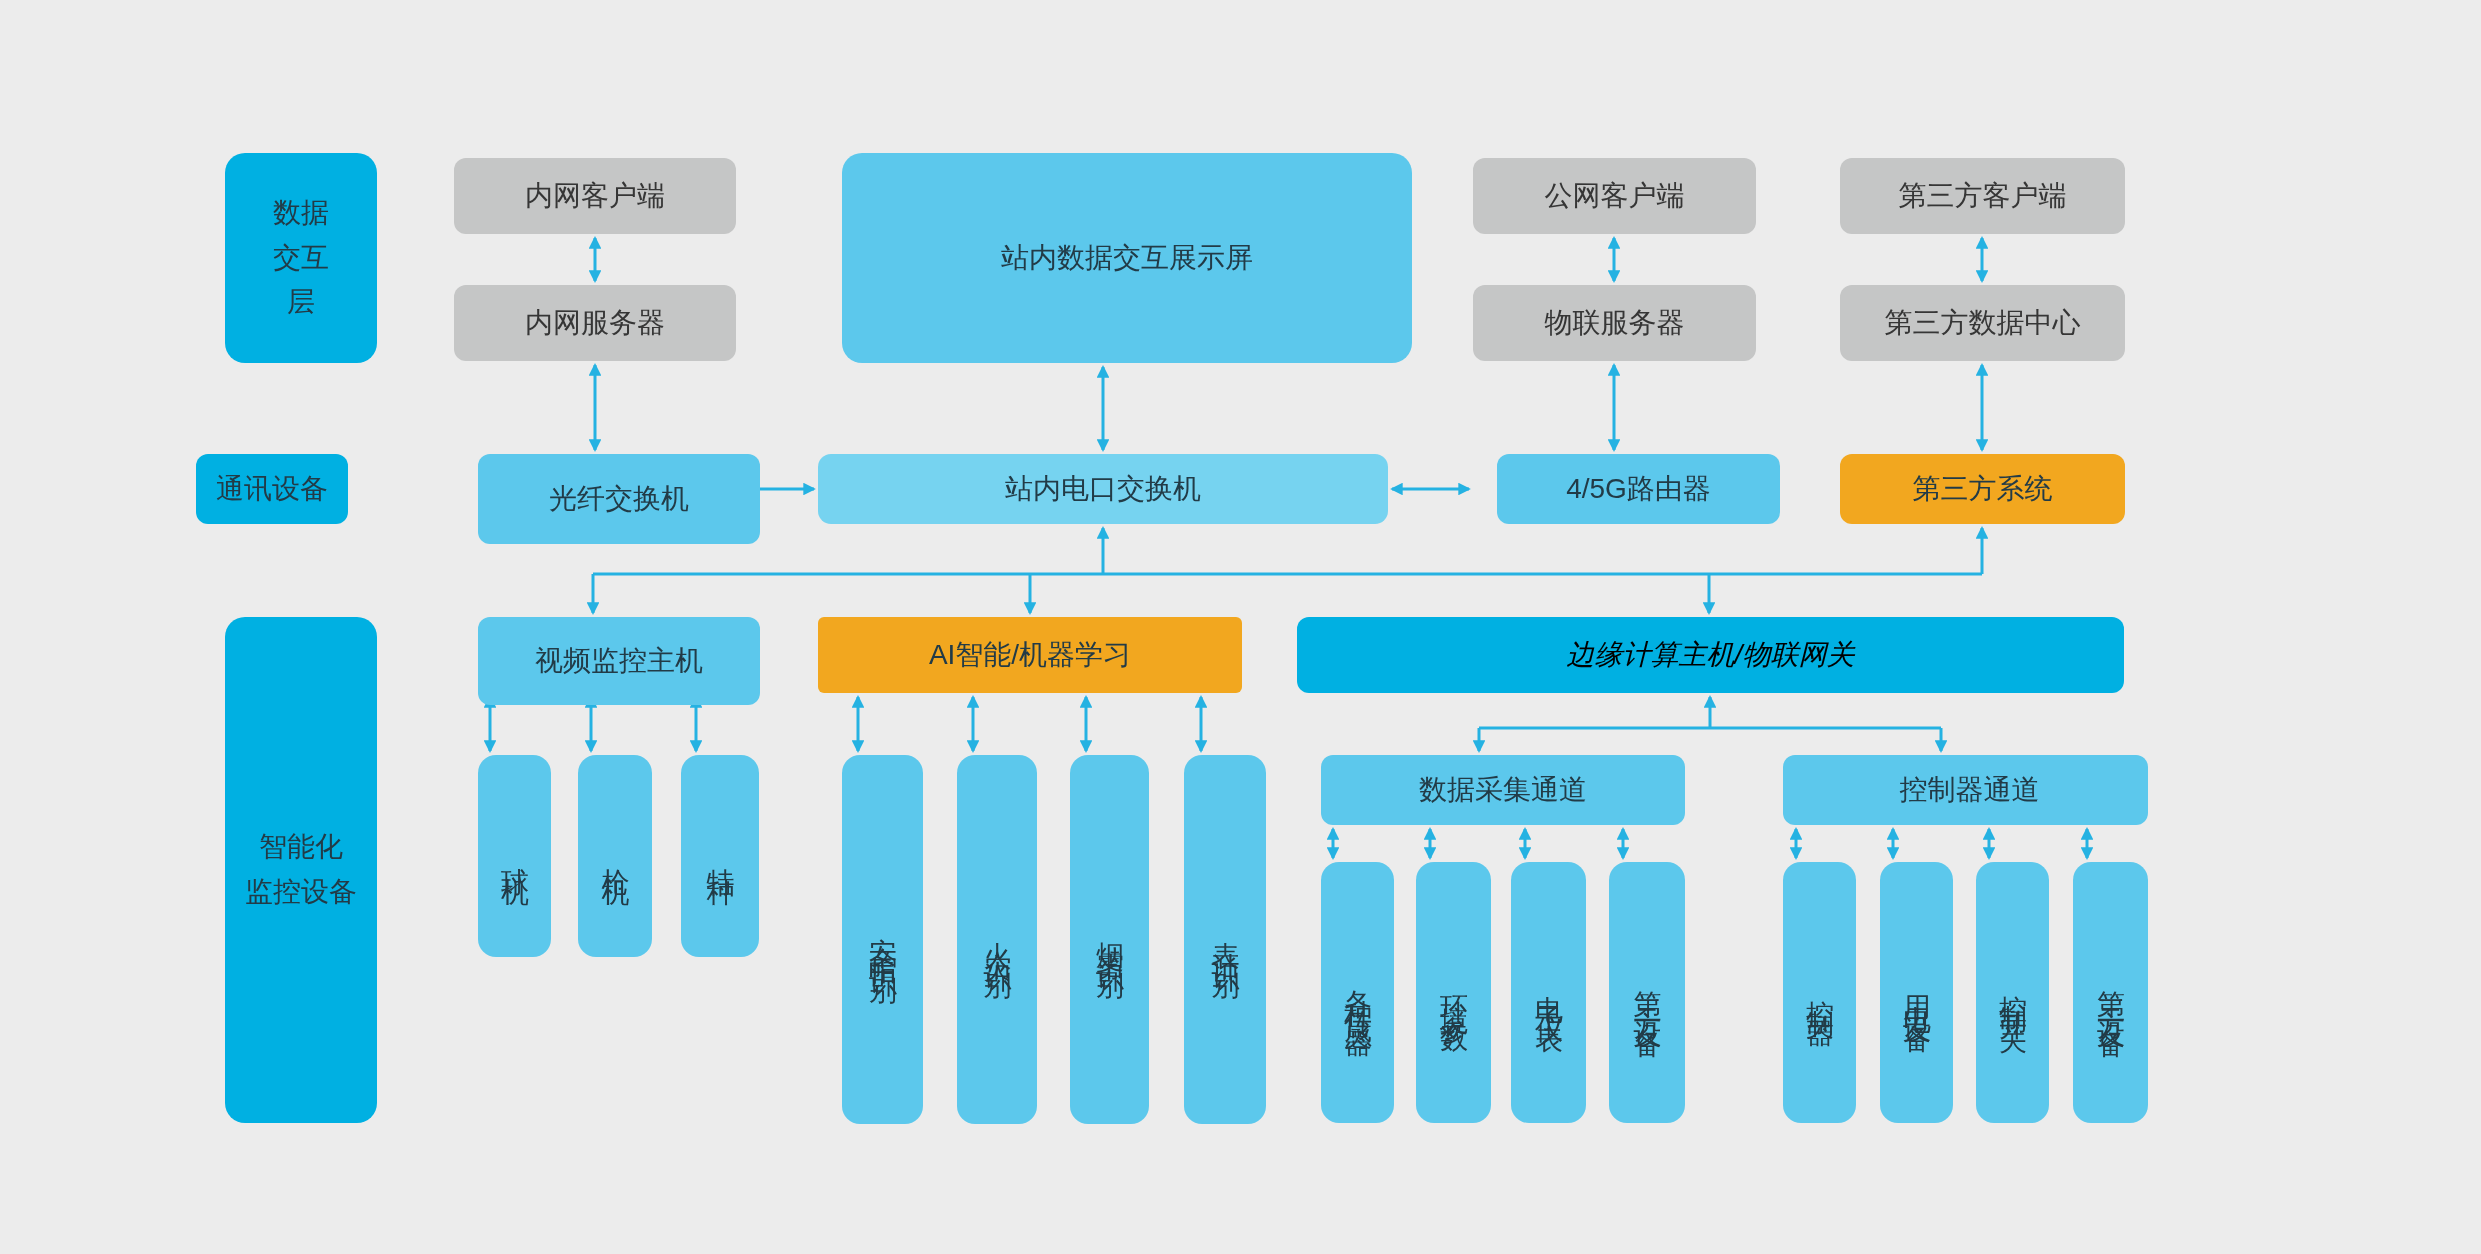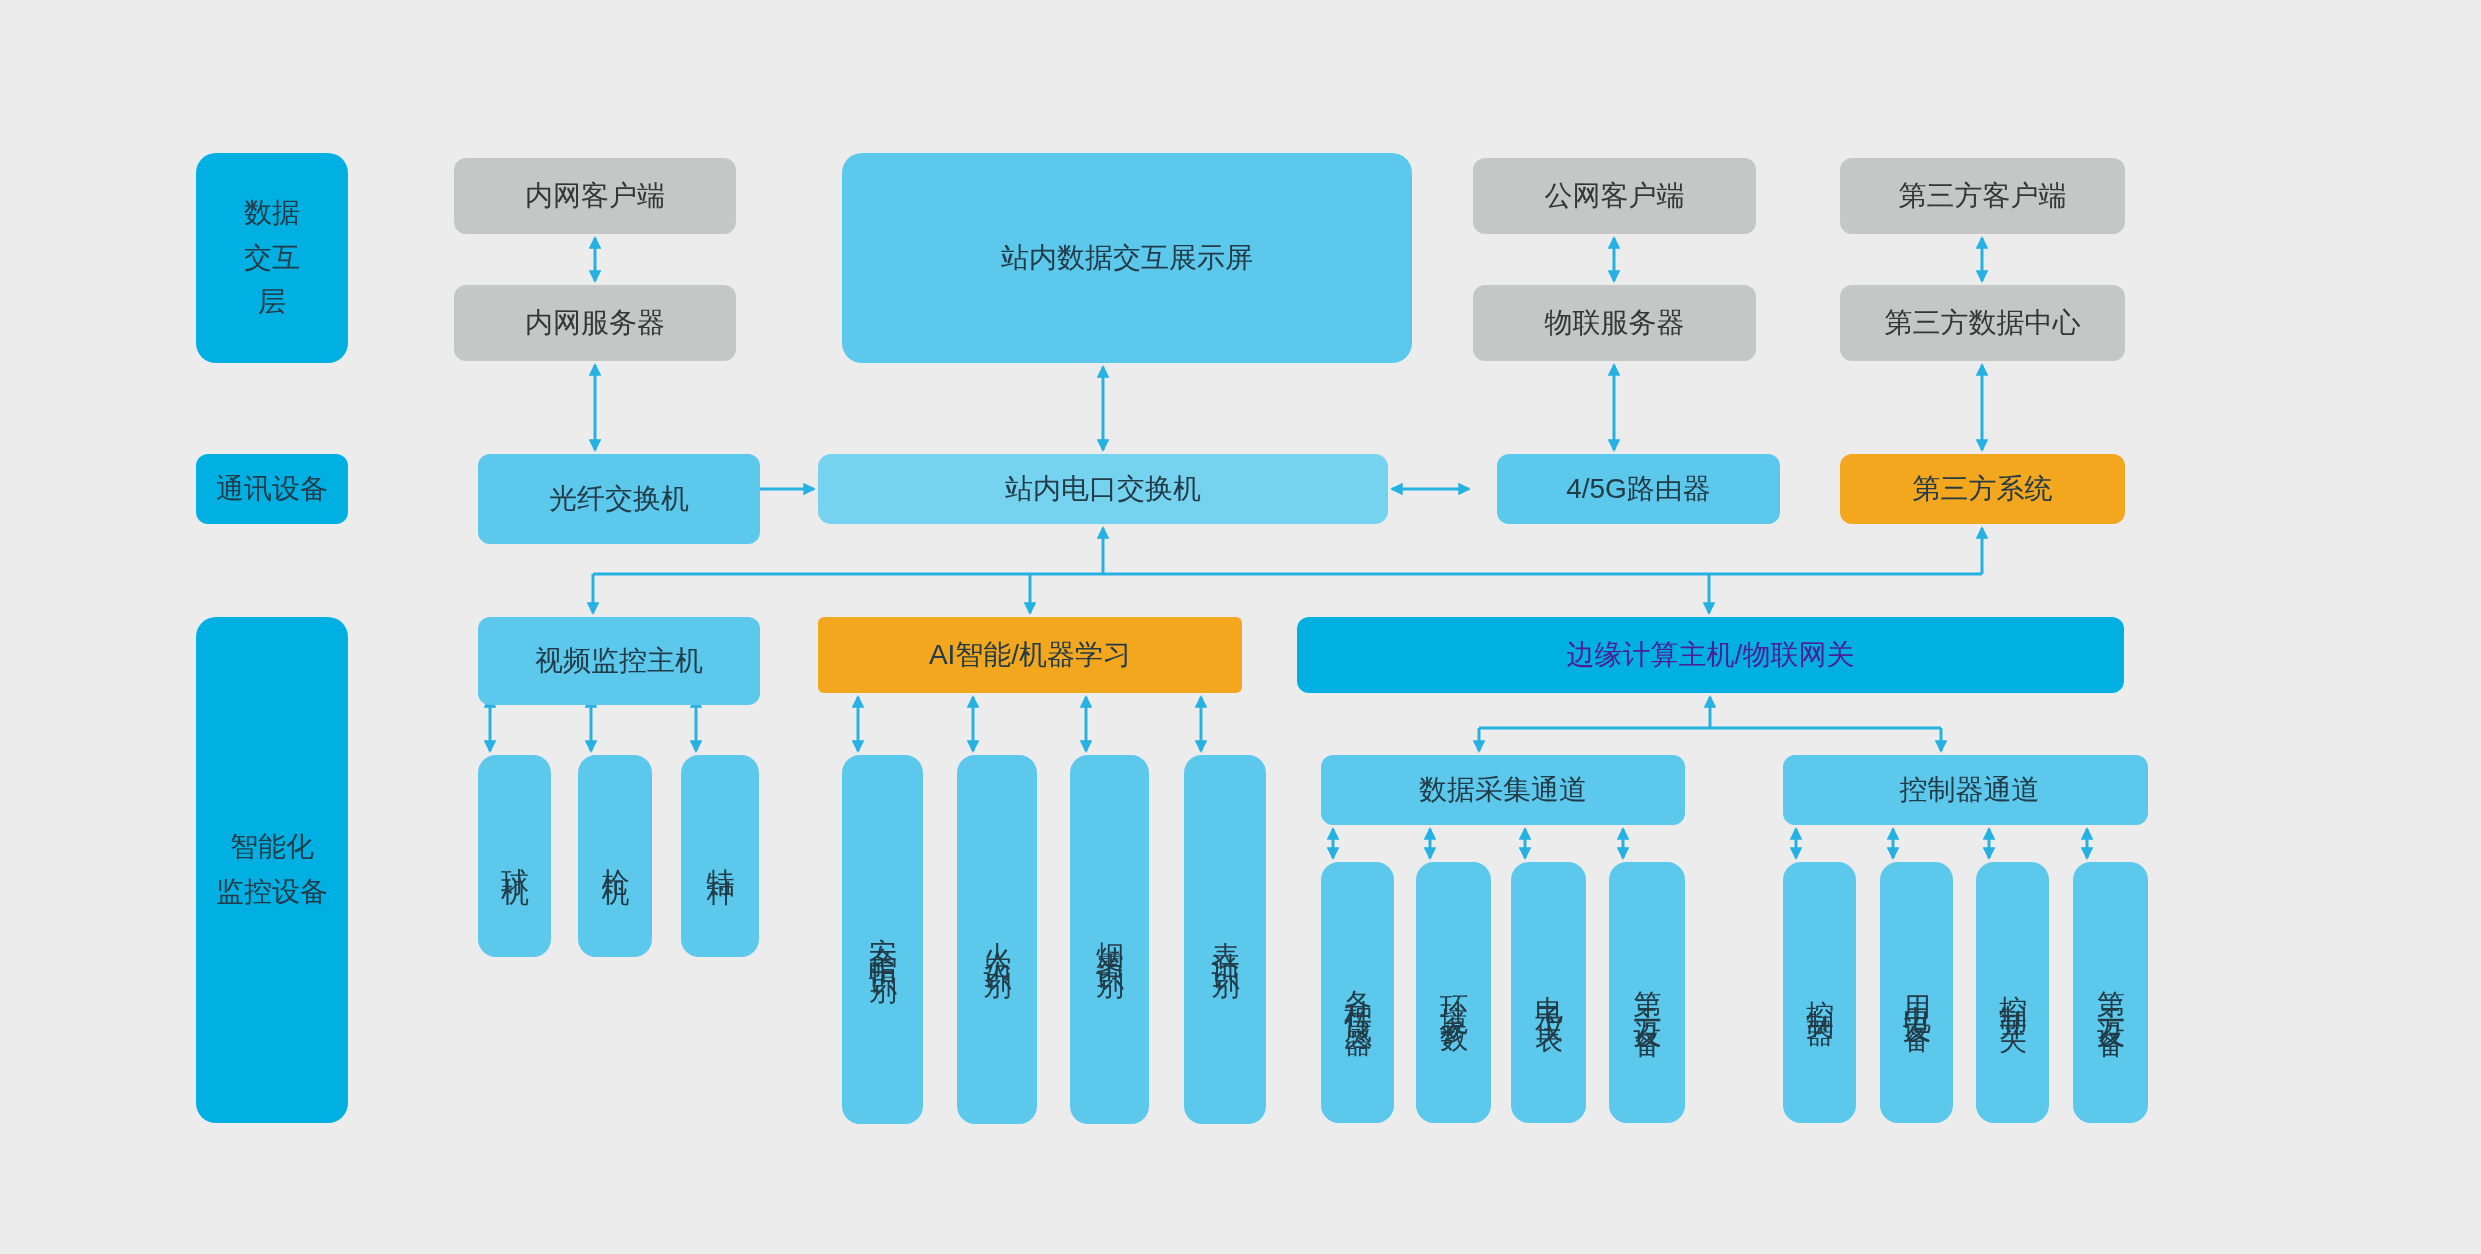--- a/index.html
+++ b/index.html
@@ -24,24 +24,24 @@
     color:#223b47;
     border-radius:12px;
     box-sizing:border-box;
     padding:4px;
   }
   .gray  { background:#c5c6c6; color:#363636; }
   .cyan  { background:#5cc8ec;margin-left:24px; }
   .cyan-light { background:#76d3f0;border-radius:13px; }
   .blue  { background:#00b0e2; }
   .orange{ background:#f2a71f; }
-  .white-text { color:#4c1d95; }
+  .white-text { color:#000000;font-style:italic; }
   .r20 { border-radius:20px; }
   .r18 { border-radius:18px; }
-  .pre { white-space:pre-line; line-height:1.6; }
+  .pre { white-space:pre-line; line-height:1.6;margin-left:29px; }
   .vtext {
     writing-mode:vertical-rl;
     text-orientation:upright;
     letter-spacing:10px;
   }
   svg.connectors {
     position:absolute;
     left:0; top:0;
     pointer-events:none;
   }

